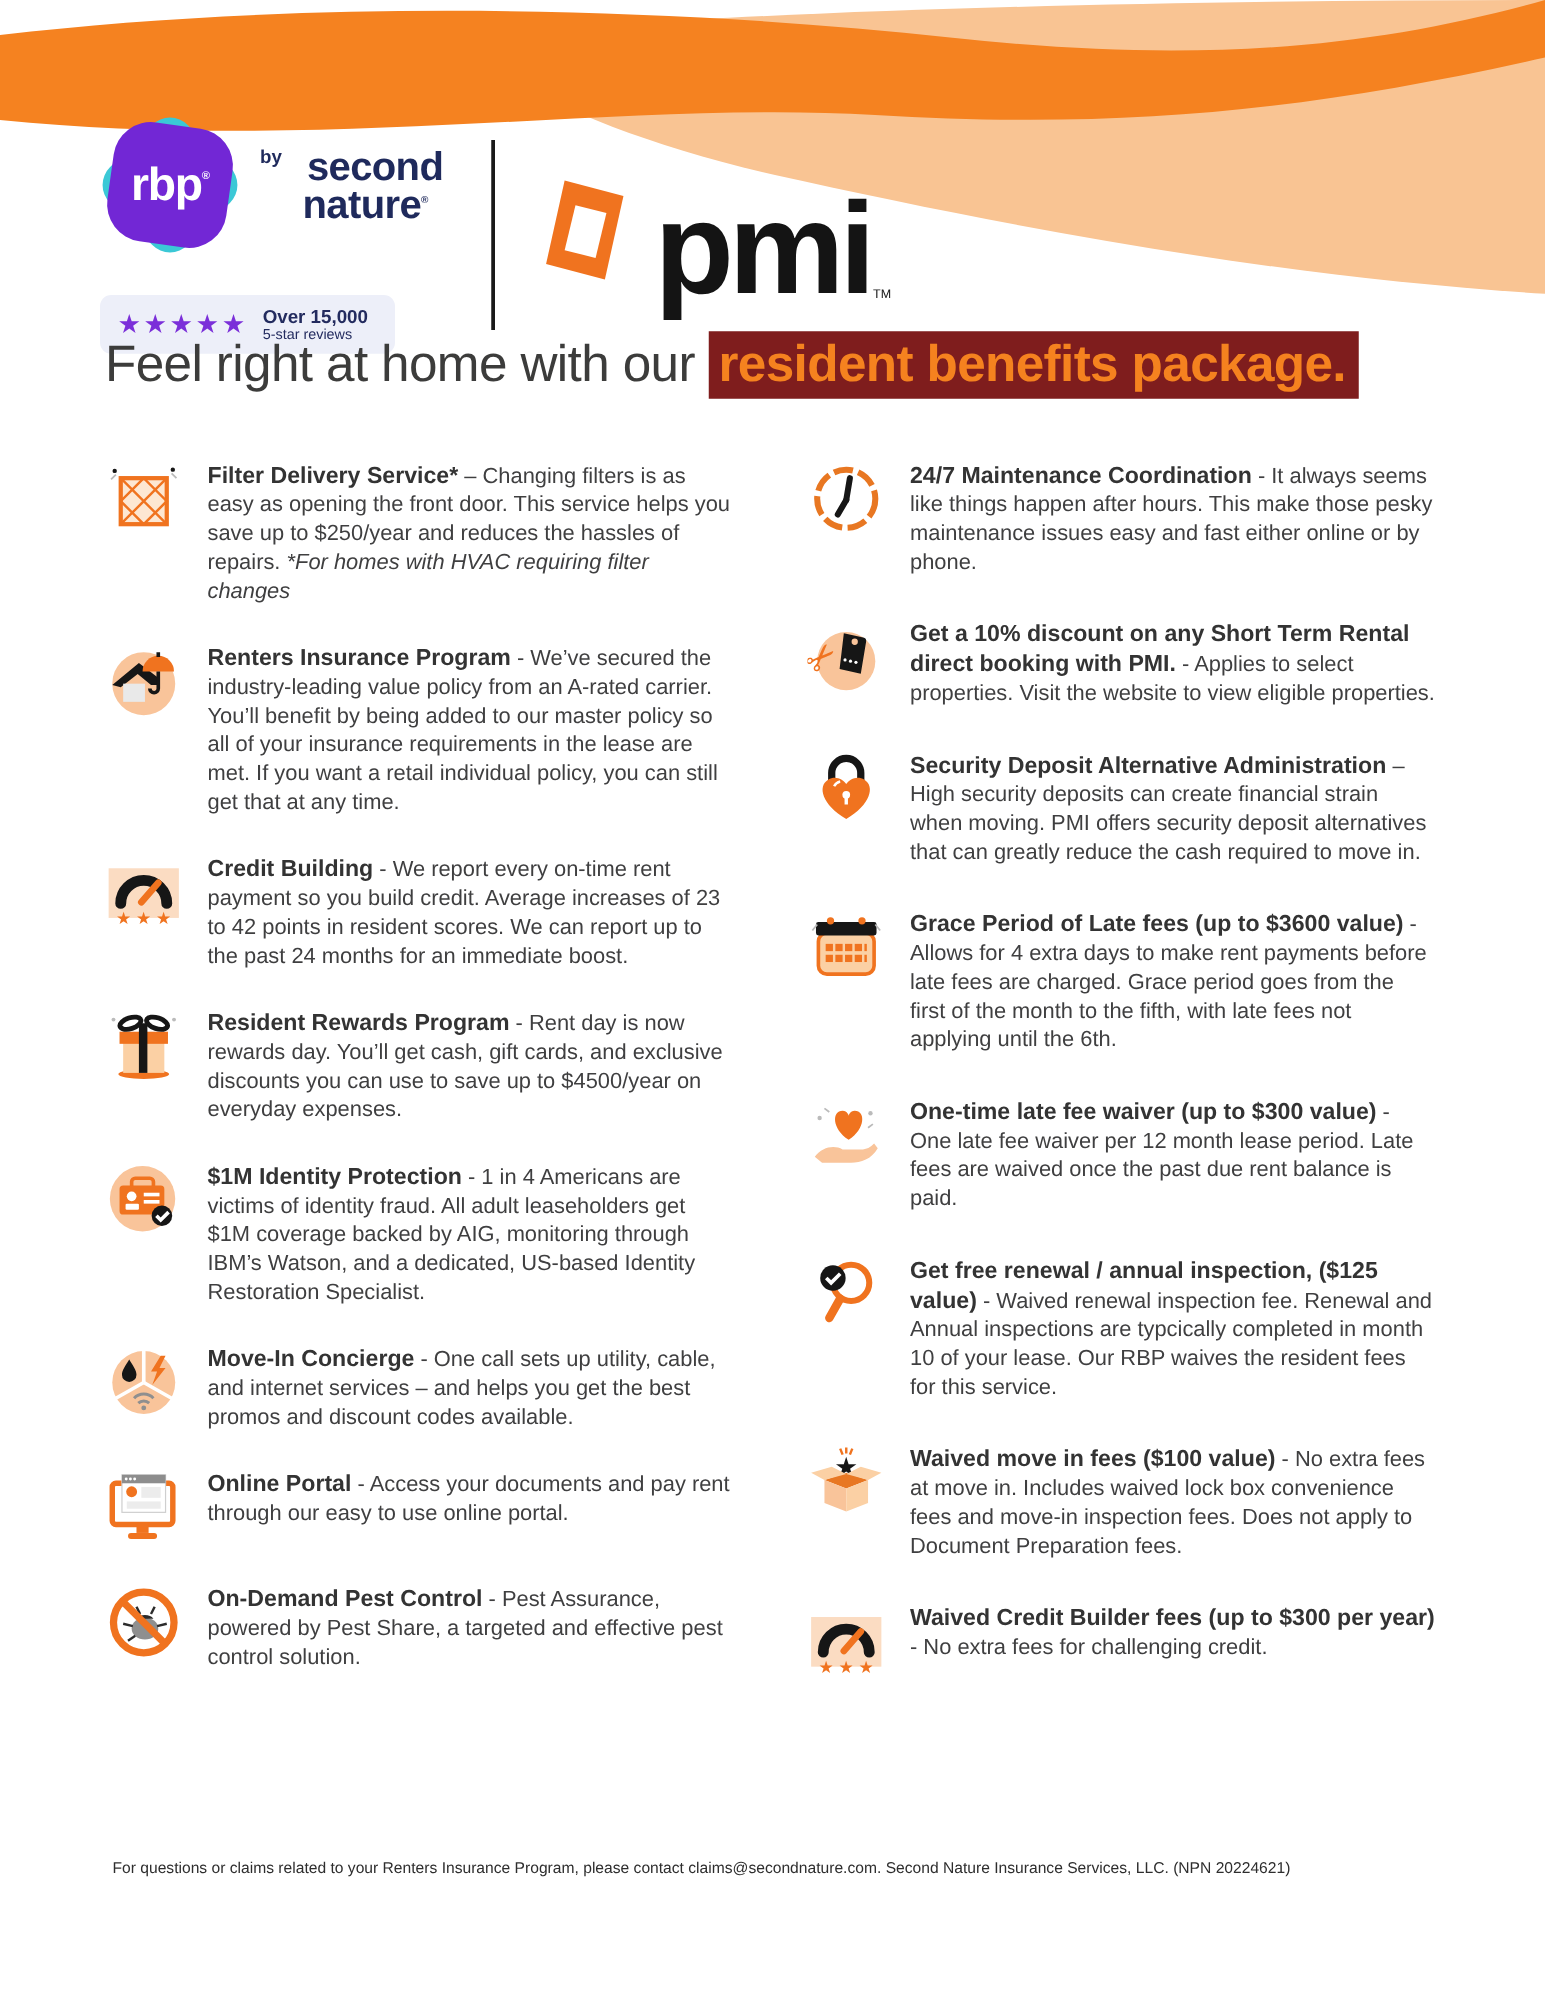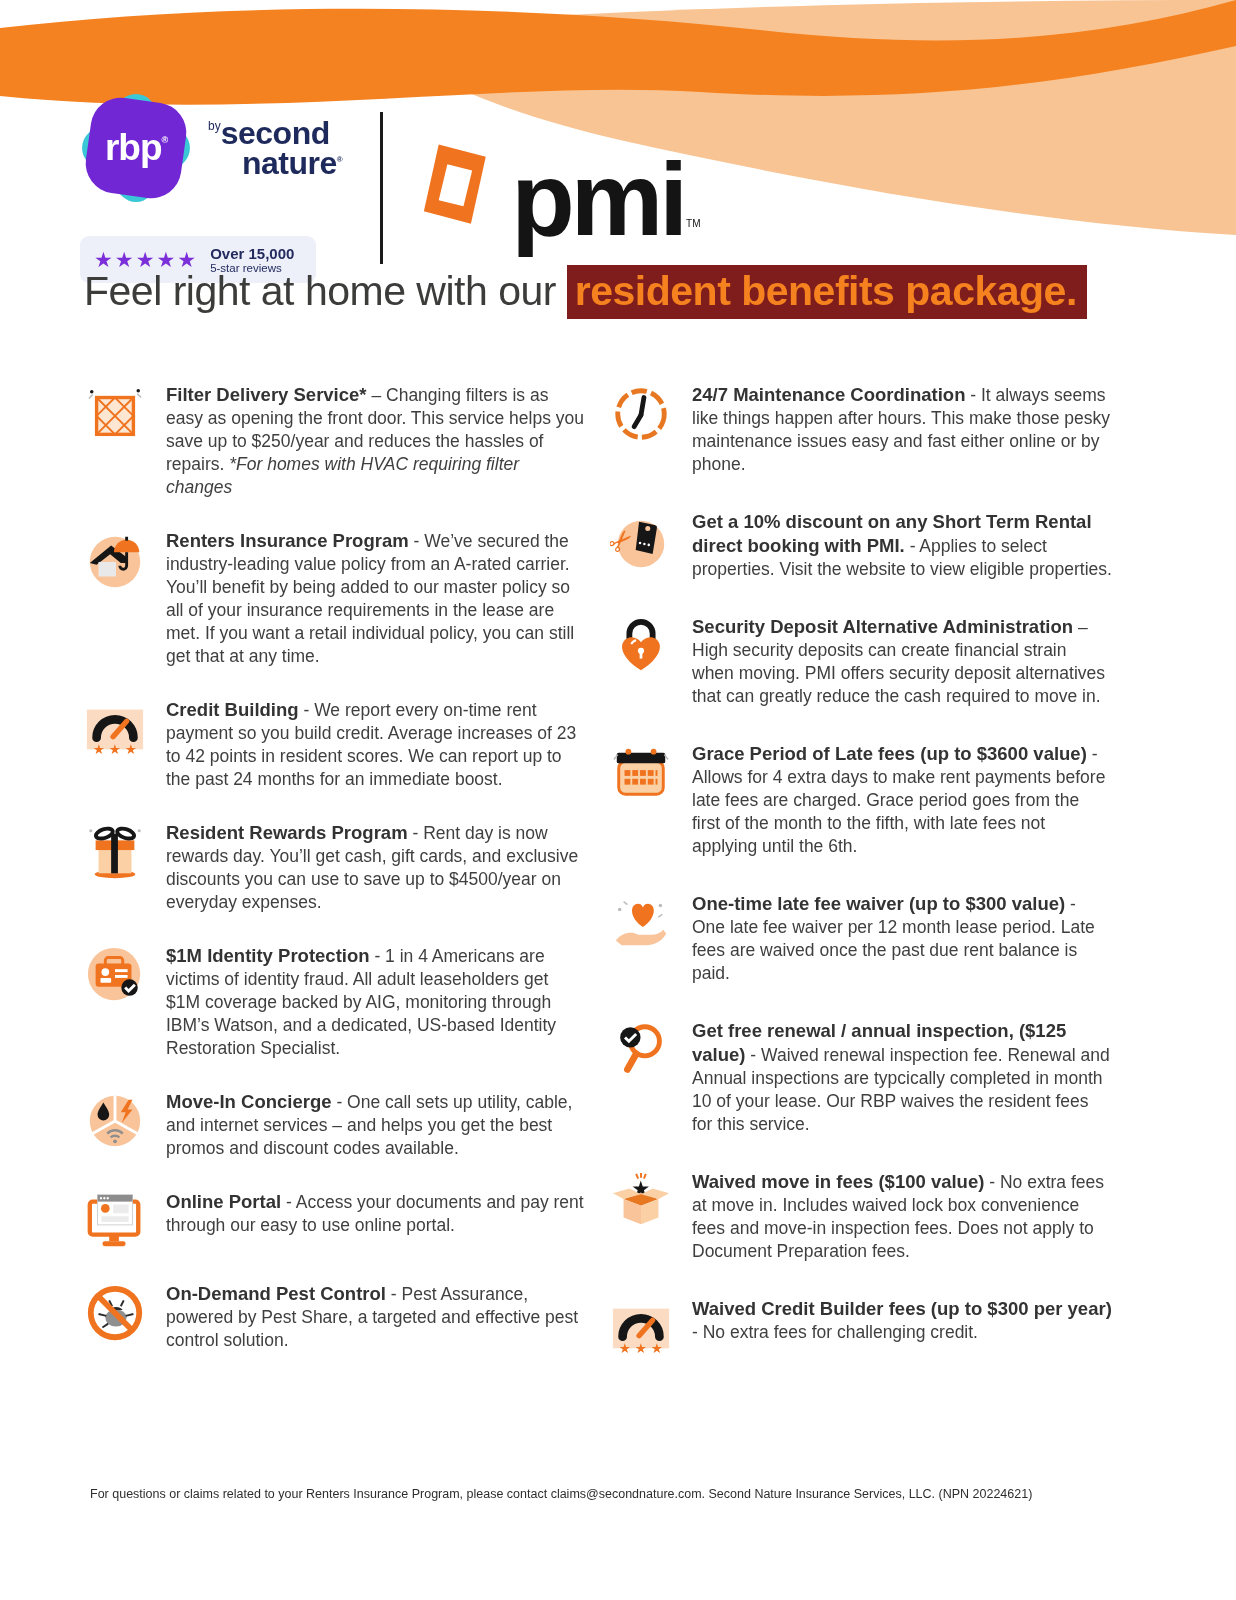--- a/index.html
+++ b/index.html
@@ -10,40 +10,40 @@
   
   .logos{position:absolute;top:92px;left:80px;display:flex;align-items:center;}
   .rbp-wrap{display:flex;flex-direction:column;gap:32px;}
   .rbp-row{display:flex;align-items:center;gap:16px;}
   .rbp-badge{position:relative;width:112px;height:112px;}
   .rbp-badge .teal{position:absolute;left:12px;top:12px;width:88px;height:88px;background:#3BC8D6;border-radius:20px;transform:rotate(45deg);}
   .rbp-badge .purple{position:absolute;left:8px;top:8px;width:96px;height:96px;background:#7227D5;border-radius:30px;transform:rotate(8deg);}
   .rbp-text{position:absolute;inset:0;display:flex;align-items:center;justify-content:center;color:#fff;font-size:37px;font-weight:700;letter-spacing:-1px;}
   .rbp-text sup{font-size:9px;margin-top:-16px;}
   .byline{color:#1F2A5C;line-height:1;}
-  .byline .by{font-size:12px;font-weight:400;vertical-align:14px;margin-right:0;}
+  .byline .by{font-size:15px;font-weight:700;vertical-align:14px;margin-right:20px;}
   .byline .brand{font-size:32px;font-weight:700;letter-spacing:-0.5px;margin-top:24px;}
   .byline .l2{display:block;margin-left:34px;margin-top:-2px;}
   .byline sup{font-size:8px;}
   .reviews{background:#EDEFF9;border-radius:9px;padding:9px 14px;display:flex;align-items:center;gap:12px;width:208px;}
   .stars{color:#7B2FD9;font-size:21px;letter-spacing:2px;white-space:nowrap;}
   .rev-lines{display:flex;flex-direction:column;color:#232B5F;}
   .rev-lines b{font-size:15px;font-weight:700;}
   .rev-lines small{font-size:11.5px;}
   .divider{width:3px;height:152px;background:#1a1a1a;margin:0 38px;}
   .pmi{display:flex;align-items:flex-end;margin-top:2px;}
   .pmi-text{font-size:104px;font-weight:700;color:#141414;letter-spacing:-4px;line-height:0.78;margin-left:10px;margin-top:18px;}
-  .pmi-tm{font-size:10px;color:#141414;align-self:flex-end;margin-bottom:12px;margin-left:2px;}
+  .pmi-tm{font-size:10px;color:#141414;align-self:flex-end;margin-bottom:0;margin-left:2px;}
 
   
   .headline{position:absolute;top:268px;left:84px;margin:0;font-size:41px;font-weight:400;color:#3C3C3B;letter-spacing:-0.5px;white-space:nowrap;}
   .headline .hl{color:#F5821F;background:#7f1d1d;font-weight:700;padding:3px 10px 5px 8px;letter-spacing:-0.5px;}
 
   
-  .cols{position:absolute;top:368px;left:84px;display:flex;gap:24px;margin-top:15px;}
+  .cols{position:absolute;top:368px;left:84px;display:flex;gap:60px;}
   .col{display:flex;flex-direction:column;}
   .benefit{display:flex;gap:20px;margin-bottom:30px;}
   .col.right .benefit{margin-bottom:34px;}
   .benefit:last-child{margin-bottom:0;}
   .bicon{width:62px;height:62px;flex:0 0 62px;}
   .bicon svg{width:62px;height:62px;display:block;}
   .btext{margin:0;width:420px;font-size:17.5px;line-height:23px;color:#3F3F40;}
   .btext b{font-size:18.5px;color:#333333;}
   .note{font-style:italic;}
 

